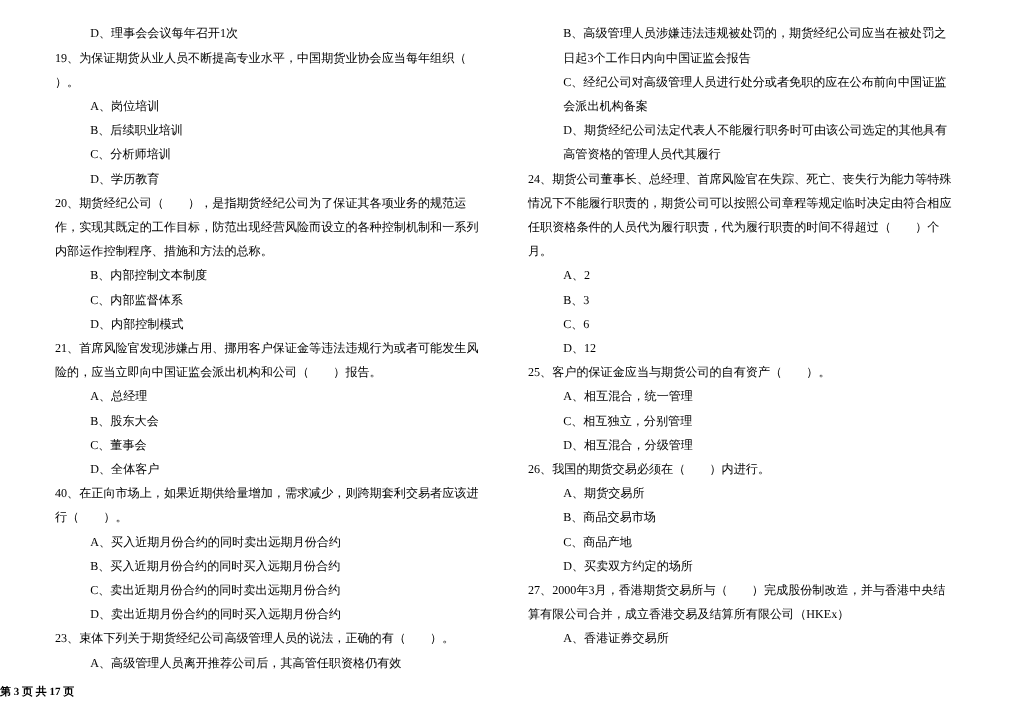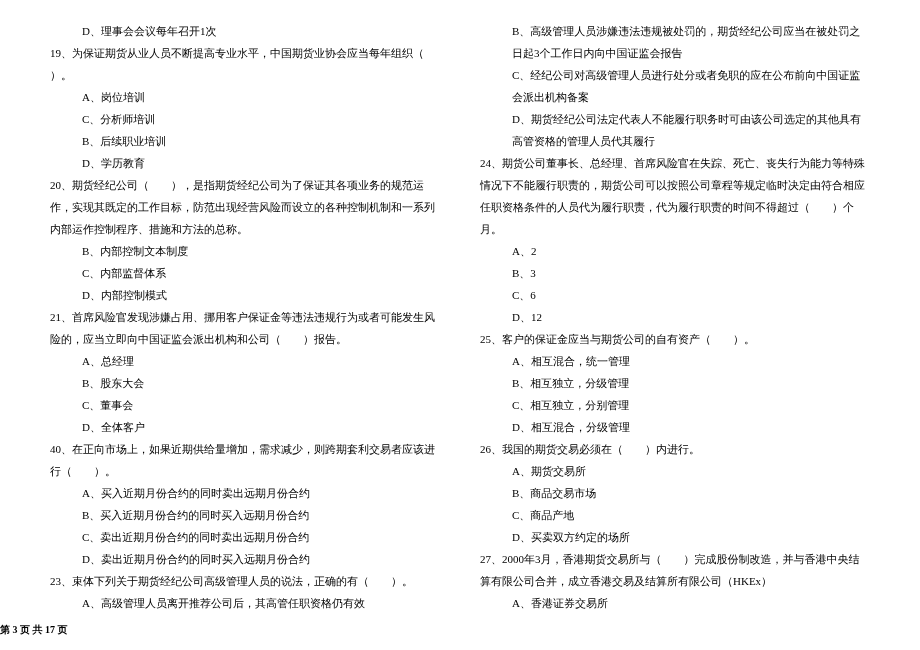--- a/index.html
+++ b/index.html
@@ -48,22 +48,22 @@
     }
   </style>
 </head>
 <body>
 
 <div class="content">
   <div class="column" id="left-col">
       <div class="line indent-1">D、理事会会议每年召开1次</div>
       <div class="line indent-0">19、为保证期货从业人员不断提高专业水平，中国期货业协会应当每年组织（　　）。</div>
       <div class="line indent-1">A、岗位培训</div>
+      <div class="line indent-1">B、后续职业培训</div>
       <div class="line indent-1">C、分析师培训</div>
-      <div class="line indent-1">B、后续职业培训</div>
       <div class="line indent-1">D、学历教育</div>
       <div class="line indent-0">20、期货经纪公司（　　），是指期货经纪公司为了保证其各项业务的规范运作，实现其既定的工作目标，防范出现经营风险而设立的各种控制机制和一系列内部运作控制程序、措施和方法的总称。</div>
       <div class="line indent-1">B、内部控制文本制度</div>
       <div class="line indent-1">C、内部监督体系</div>
       <div class="line indent-1">D、内部控制模式</div>
       <div class="line indent-0">21、首席风险官发现涉嫌占用、挪用客户保证金等违法违规行为或者可能发生风险的，应当立即向中国证监会派出机构和公司（　　）报告。</div>
       <div class="line indent-1">A、总经理</div>
       <div class="line indent-1">B、股东大会</div>
       <div class="line indent-1">C、董事会</div>
       <div class="line indent-1">D、全体客户</div>
@@ -79,21 +79,20 @@
       <div class="line indent-1">B、高级管理人员涉嫌违法违规被处罚的，期货经纪公司应当在被处罚之日起3个工作日内向中国证监会报告</div>
       <div class="line indent-1">C、经纪公司对高级管理人员进行处分或者免职的应在公布前向中国证监会派出机构备案</div>
       <div class="line indent-1">D、期货经纪公司法定代表人不能履行职务时可由该公司选定的其他具有高管资格的管理人员代其履行</div>
       <div class="line indent-0">24、期货公司董事长、总经理、首席风险官在失踪、死亡、丧失行为能力等特殊情况下不能履行职责的，期货公司可以按照公司章程等规定临时决定由符合相应任职资格条件的人员代为履行职责，代为履行职责的时间不得超过（　　）个月。</div>
       <div class="line indent-1">A、2</div>
       <div class="line indent-1">B、3</div>
       <div class="line indent-1">C、6</div>
       <div class="line indent-1">D、12</div>
       <div class="line indent-0">25、客户的保证金应当与期货公司的自有资产（　　）。</div>
       <div class="line indent-1">A、相互混合，统一管理</div>
-      <div class="line indent-1">B、相互独立，分级管理</div>
       <div class="line indent-1">C、相互独立，分别管理</div>
       <div class="line indent-1">D、相互混合，分级管理</div>
       <div class="line indent-0">26、我国的期货交易必须在（　　）内进行。</div>
       <div class="line indent-1">A、期货交易所</div>
       <div class="line indent-1">B、商品交易市场</div>
       <div class="line indent-1">C、商品产地</div>
       <div class="line indent-1">D、买卖双方约定的场所</div>
       <div class="line indent-0">27、2000年3月，香港期货交易所与（　　）完成股份制改造，并与香港中央结算有限公司合并，成立香港交易及结算所有限公司（HKEx）</div>
       <div class="line indent-1">A、香港证券交易所</div>
     </div>

